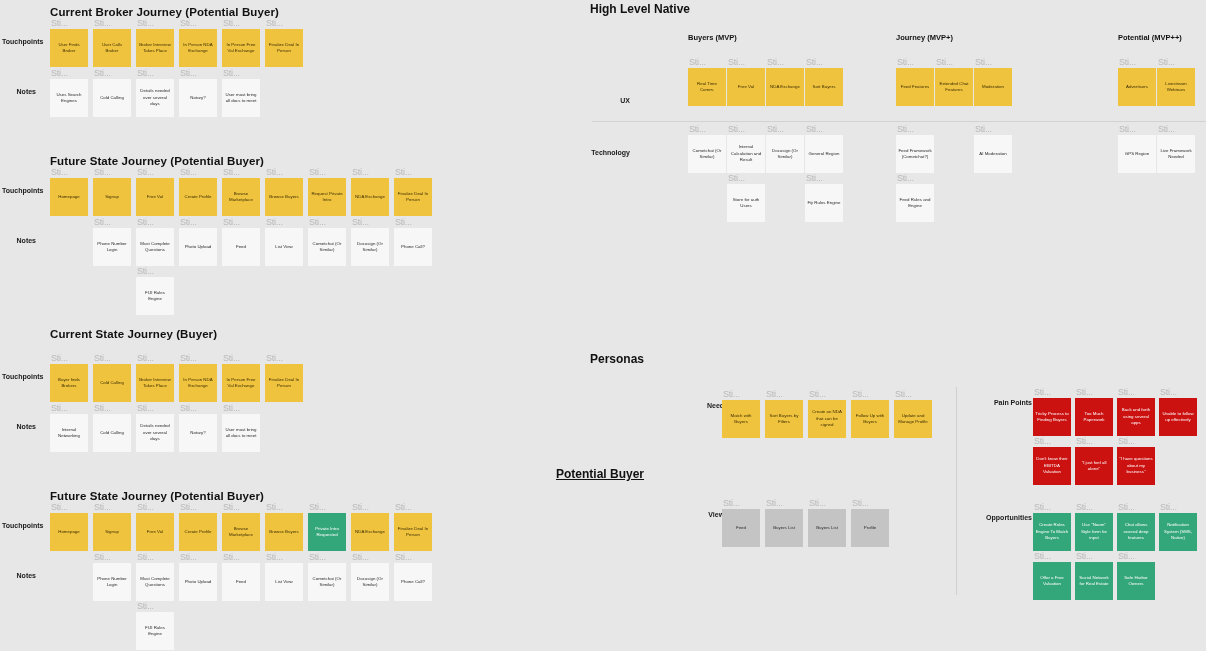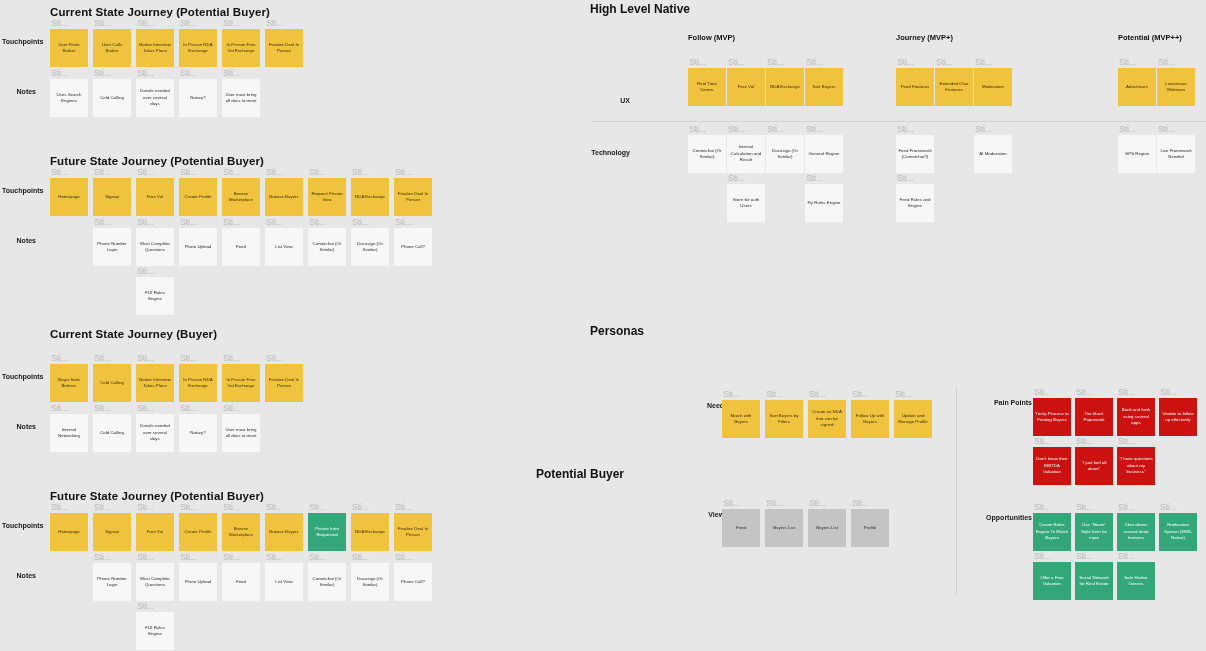--- a/index.html
+++ b/index.html
@@ -51,21 +51,21 @@
   .cell{position:absolute;}
   .cell .sticky-tag{margin-left:1px;}
 
   .divider-h{position:absolute;height:1px;background:#d2d2d2;}
   .divider-v{position:absolute;width:1px;background:#cfcfcf;}
 </style>
 </head>
 <body>
 
 <div class="canvas" id="canvas">
-    <div class="sec-title abs" style="position: absolute; left: 50px; top: 6px;">Current State Journey (Potential Buyer)</div>
+    <div class="sec-title abs" style="position: absolute; left: 50px; top: 6px;">Current Broker Journey (Potential Buyer)</div>
     <div class="row-label abs" style="width: 34px; position: absolute; left: 2px; top: 38px;">Touchpoints</div>
     <div class="cell" style="position: absolute; left: 50px; top: 18px;">
       <div class="sticky-tag">Sti...</div>
       <div class="card c-yellow">
         <span>User Finds Broker</span>
       </div>
     </div>
     <div class="cell" style="position: absolute; left: 93px; top: 18px;">
       <div class="sticky-tag">Sti...</div>
       <div class="card c-yellow">
@@ -408,21 +408,21 @@
         <span>Docusign (Or Similar)</span>
       </div>
     </div>
     <div class="cell" style="position: absolute; left: 394px; top: 552px;">
       <div class="sticky-tag">Sti...</div>
       <div class="card c-white">
         <span>Phone Call?</span>
       </div>
     </div>
     <div class="big-title abs" style="position: absolute; left: 590px; top: 2px;">High Level Native</div>
-    <div class="group-label abs" style="position: absolute; left: 688px; top: 33px;">Follow (MVP)</div>
+    <div class="group-label abs" style="position: absolute; left: 688px; top: 33px;">Buyers (MVP)</div>
     <div class="group-label abs" style="position: absolute; left: 896px; top: 33px;">Journey (MVP+)</div>
     <div class="group-label abs" style="position: absolute; left: 1118px; top: 33px;">Potential (MVP++)</div>
     <div class="row-label abs" style="width: 60px; position: absolute; left: 570px; top: 97px;">UX</div>
     <div class="row-label abs" style="width: 60px; position: absolute; left: 570px; top: 149px;">Technology</div>
     <div class="divider-h" style="left: 592px; top: 121px; width: 614px;"></div>
     <div class="cell" style="position: absolute; left: 688px; top: 57px;">
       <div class="sticky-tag">Sti...</div>
       <div class="card c-yellow">
         <span>Real Time Comm.</span>
       </div>
@@ -528,22 +528,22 @@
       <div class="card c-white">
         <span>GPS Region</span>
       </div>
     </div>
     <div class="cell" style="position: absolute; left: 1157px; top: 124px;">
       <div class="sticky-tag">Sti...</div>
       <div class="card c-white">
         <span>Live Framework Needed</span>
       </div>
     </div>
-    <div class="big-title abs" style="position: absolute; left: 590px; top: 324px;">Personas</div>
-    <div class="big-title abs" style="position: absolute; left: 536px; top: 467px;">Potential Buyer</div>
+    <div class="big-title abs" style="position: absolute; left: 590px; top: 352px;">Personas</div>
+    <div class="big-title abs" style="position: absolute; left: 556px; top: 467px; text-decoration: underline;">Potential Buyer</div>
     <div class="divider-v" style="left: 956px; top: 387px; height: 208px;"></div>
     <div class="row-label abs" style="width: 60px; position: absolute; left: 668px; top: 402px;">Needs</div>
     <div class="cell" style="position: absolute; left: 722px; top: 389px;">
       <div class="sticky-tag">Sti...</div>
       <div class="card c-yellow">
         <span>Match with Buyers</span>
       </div>
     </div>
     <div class="cell" style="position: absolute; left: 765px; top: 389px;">
       <div class="sticky-tag">Sti...</div>

